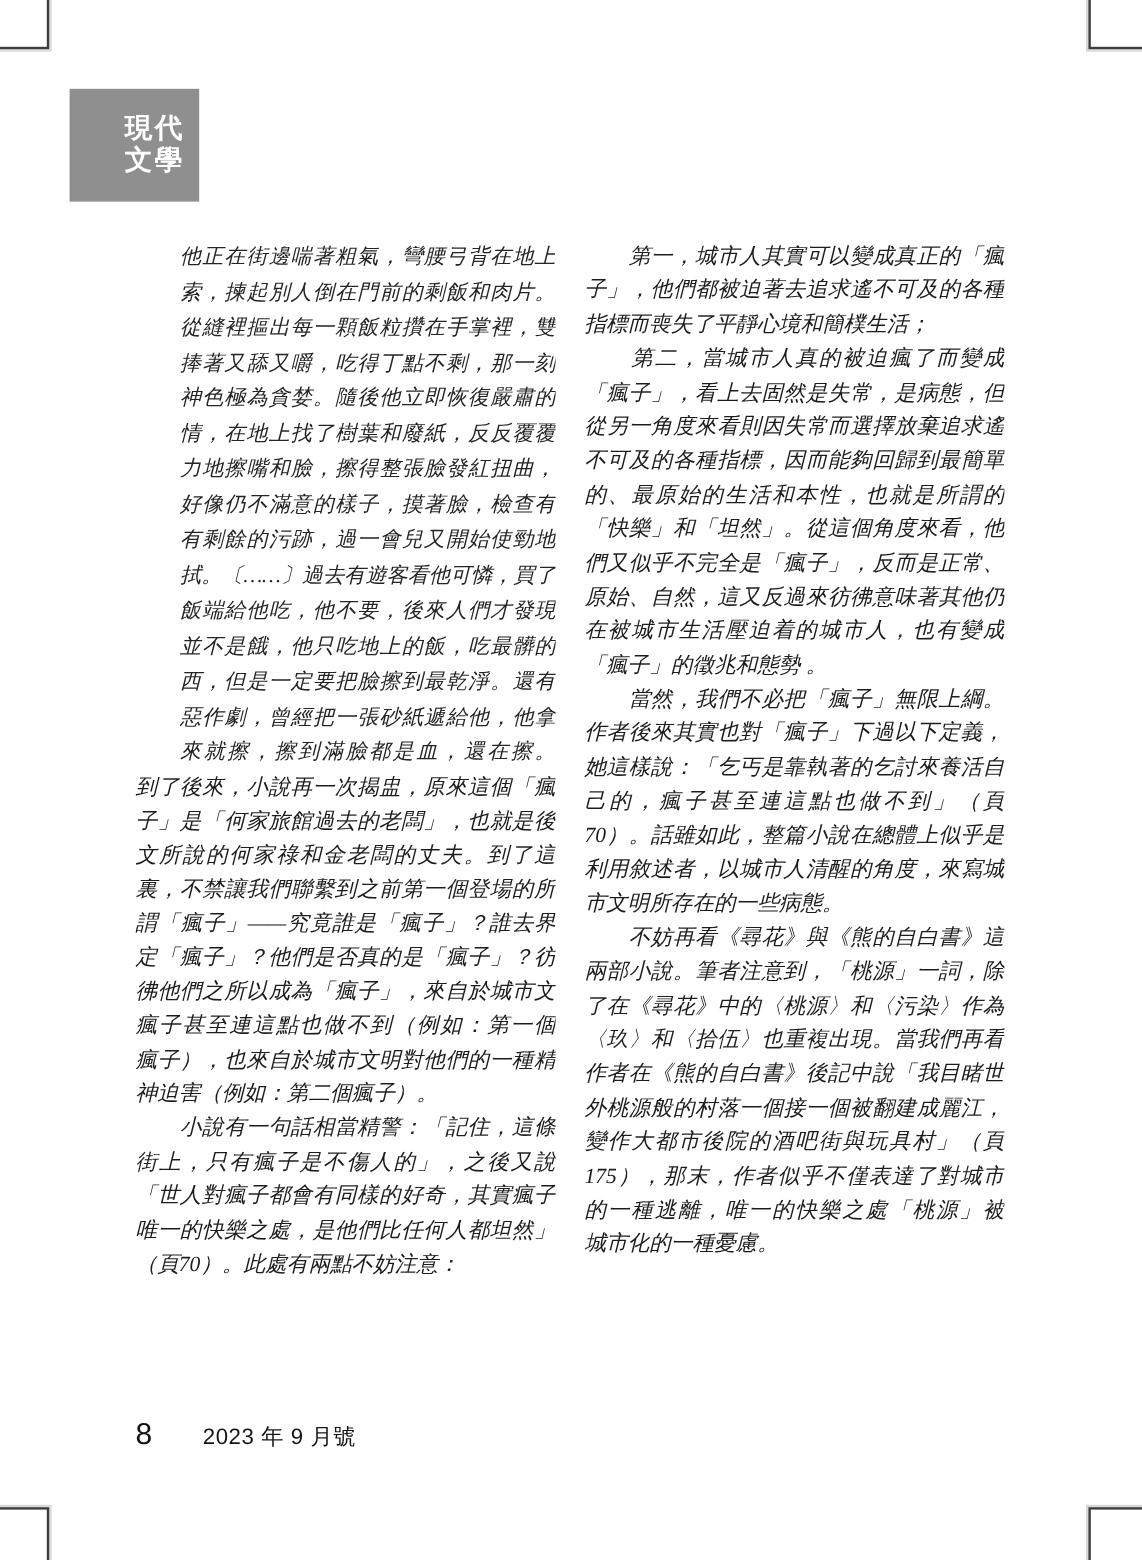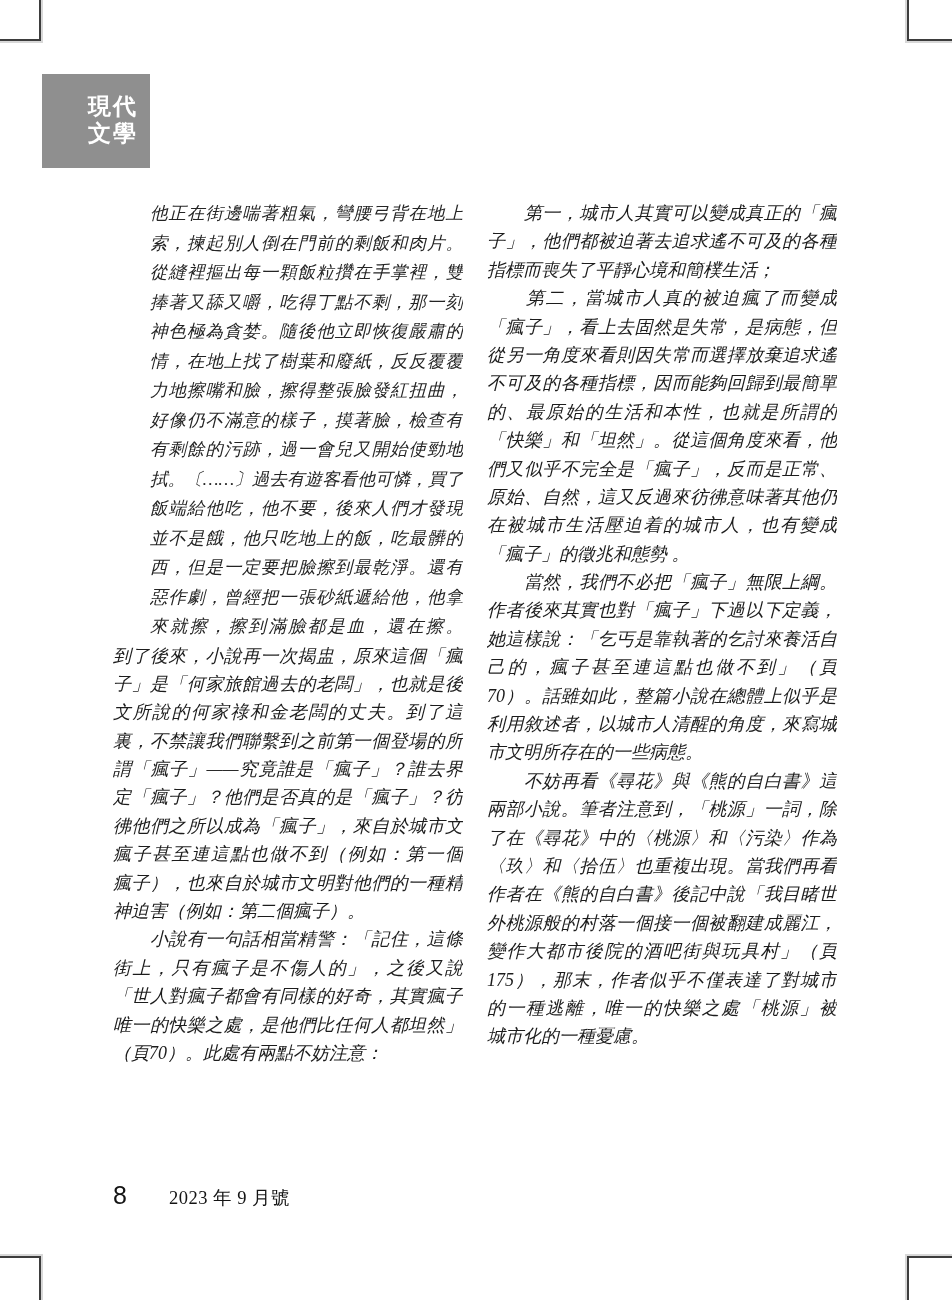--- a/index.html
+++ b/index.html
@@ -15,21 +15,21 @@
     position:absolute; width:82px; height:82px;
     background:#ffffff; border:2px solid #3d3d3d;
   }
   .corner.tl { left:-41px; top:-41px;   box-shadow:2px 2px 0 #d8d8d8; }
   .corner.tr { left:907px; top:-41px;   box-shadow:-2px 2px 0 #d8d8d8; }
   .corner.bl { left:-41px; top:1256px;  box-shadow:2px -2px 0 #d8d8d8; }
   .corner.br { left:907px; top:1256px;  box-shadow:-2px -2px 0 #d8d8d8; }
 
   
   .badge {
-    position:absolute; left:42px; top:74px; width:108px; height:94px;
+    position:absolute; left:58px; top:74px; width:108px; height:94px;
     background:#8f8f8f; color:#ffffff;
     font-family:"Liberation Sans","DejaVu Sans",sans-serif;
     font-weight:bold; font-size:23px; line-height:27px;
     text-align:right; padding:19px 12px 0 0; letter-spacing:2px;
   }
 
   
   .col { position:absolute; top:199px; width:350px; font-size:18px; }
   .col.left  { left:113px; }
   .col.right { left:487px; }
@@ -45,21 +45,21 @@
   .quote .line { line-height:29.5px; height:29.5px; font-size:17.5px; }
 
   
   .footer {
     position:absolute; left:113px; top:1181px;
     display:flex; align-items:baseline;
     font-family:"Liberation Sans","DejaVu Sans",sans-serif;
     color:#141414;
   }
   .page-num { font-size:25px; font-weight:500; }
-  .issue    { font-size:18.5px; margin-left:42px; letter-spacing:0.5px;font-family:Liberation Serif, serif; }
+  .issue    { font-size:18.5px; margin-left:42px; letter-spacing:0.5px; }
 </style>
 </head>
 <body>
 
 <div class="corner tl"></div>
 <div class="corner tr"></div>
 <div class="corner bl"></div>
 <div class="corner br"></div>
 
 <div class="badge">

